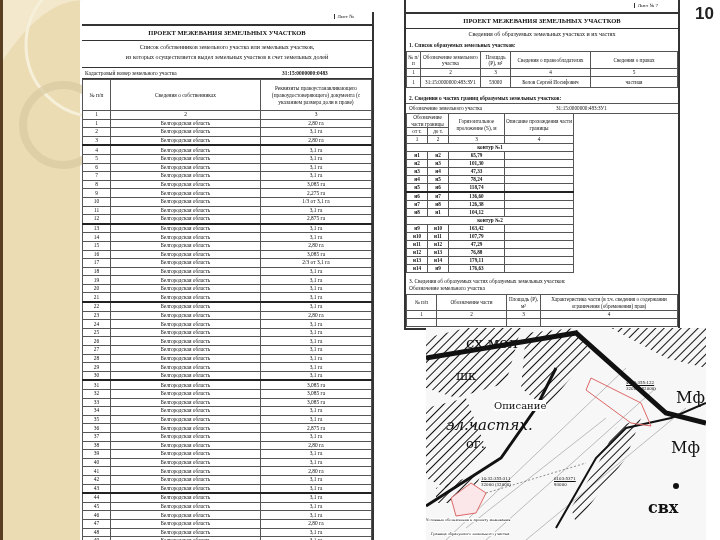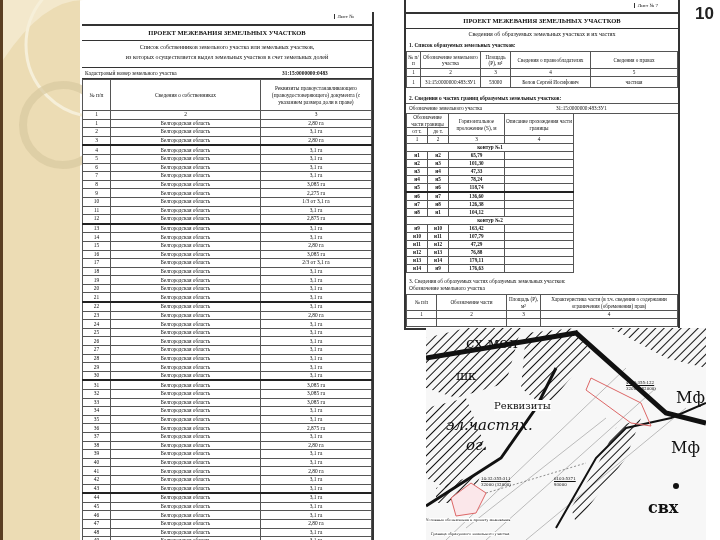--- a/index.html
+++ b/index.html
@@ -559,23 +559,23 @@
     <path d="M0,30 L150,5 L240,85 L280,95" stroke="#111" stroke-width="5" fill="none"></path>
     <path d="M0,178 L75,130 L110,80 L130,40" stroke="#111" stroke-width="3" fill="none"></path>
     <path d="M130,200 L170,130 L200,100 L245,90 L280,75" stroke="#111" stroke-width="2" fill="none"></path>
     <polygon points="165,50 215,75 225,98 205,95 160,62" fill="none" stroke="#d66" stroke-width="1"></polygon>
     <polygon points="25,170 45,155 60,165 50,185 30,188" fill="#fbe7ea" stroke="#d66" stroke-width="1"></polygon>
     <line x1="60" y1="165" x2="160" y2="135" stroke="#444" stroke-dasharray="2,2" stroke-width="0.6"></line>
     <circle cx="250" cy="158" r="3" fill="#111"></circle>
   </svg>
   <div class="map-label" style="left:40px; top:6px; font-size:15px;">сх мол</div>
   <div class="map-label" style="left:30px; top:40px; font-size:13px;">шк</div>
-  <div class="map-label" style="left:68px; top:72px; font-size:10px; background:#fff;">Реквизиты</div>
+  <div class="map-label" style="left:68px; top:72px; font-size:10px; background:#fff;">Описание</div>
   <div class="map-label" style="left:20px; top:88px; font-size:15px; font-style:italic;">эл.частях.</div>
-  <div class="map-label" style="left:40px; top:108px; font-size:15px; font-style:italic;">ог.</div>
+  <div class="map-label" style="left:40px; top:108px; font-size:13px; ">ог.</div>
   <div class="map-label" style="left:250px; top:60px; font-size:16px;">Мф</div>
   <div class="map-label" style="left:245px; top:110px; font-size:16px;">Мф</div>
   <div class="map-label" style="left:222px; top:170px; font-size:16px; font-weight:bold;">свх</div>
   <div class="map-label" style="left:200px; top:52px; font-size:4px; text-decoration:underline;">4103:355:122</div>
   <div class="map-label" style="left:200px; top:58px; font-size:4px;">32000 (82000)</div>
   <div class="map-label" style="left:55px; top:148px; font-size:4px; text-decoration:underline;">14:32:355:311</div>
   <div class="map-label" style="left:55px; top:154px; font-size:4px;">32000 (32000)</div>
   <div class="map-label" style="left:128px; top:148px; font-size:4px; text-decoration:underline;">6103:5371</div>
   <div class="map-label" style="left:128px; top:154px; font-size:4px;">93000</div>
   <div class="map-label" style="left:0px; top:190px; font-size:3.5px; background:#fff;">Условные обозначения к проекту межевания</div>

